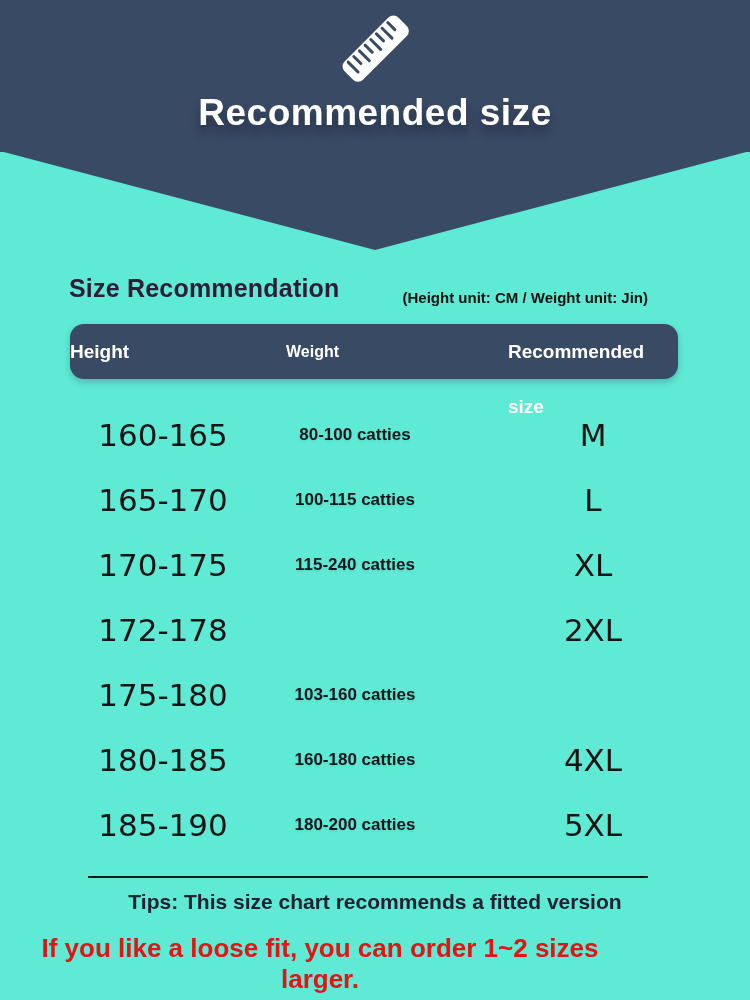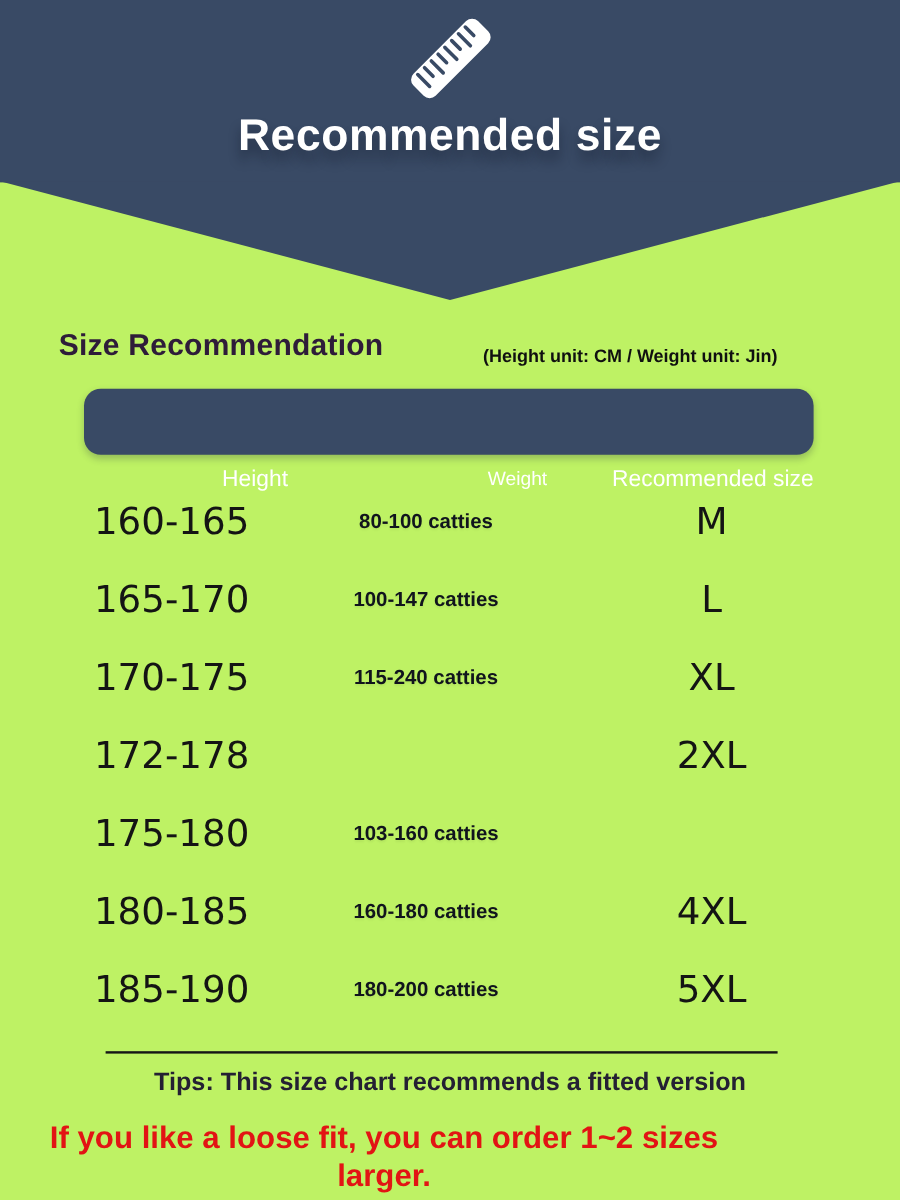--- a/index.html
+++ b/index.html
@@ -1,68 +1,68 @@
 <!DOCTYPE html>
 <html><head>
 <meta charset="utf-8">
 <style>
   * { margin:0; padding:0; box-sizing:border-box; }
   html,body { background:#ffffff; }
   .page {
     position:relative; width:750px; height:1000px; margin:0 auto;
-    background:#bef264; overflow:hidden;
+    background:#5eead4; overflow:hidden;
     font-family:"Liberation Sans","DejaVu Sans",sans-serif;
   }
 
   
   .banner {
     position:absolute; top:0; left:0; width:750px; height:152px;
     background:#394a65;
   }
   .banner-v { position:absolute; top:151px; left:0; display:block; }
   .ruler-wrap { position:absolute; top:2px; left:330px; width:90px; height:92px; }
   .banner-title {
     position:absolute; top:92px; left:0; width:750px; text-align:center;
     color:#ffffff; font-size:37px; font-weight:700; letter-spacing:.5px;
     text-shadow:0 8px 10px rgba(10,16,30,.38);
   }
 
   
   .heading {
-    position:absolute; top:274px; left:49px;
+    position:absolute; top:274px; left:69px;
     font-size:25px; font-weight:700; color:#2e1c39; letter-spacing:.2px;
   }
   .unit-note {
     position:absolute; top:289px; right:102px;
     font-size:15px; font-weight:700; color:#101010;
   }
 
   
   .thead {
     position:absolute; top:324px; left:70px; width:608px; height:55px;
     background:#394a65; border-radius:14px;
     box-shadow:0 3px 6px rgba(30,40,60,.25);
   }
   .th {
     position:absolute; top:0; height:55px; line-height:55px;
-    text-align:right; color:#ffffff; font-weight:400;margin-top:48px;
+    text-align:left; color:#ffffff; font-weight:700;
   }
   .th.c1 { left:0px;   width:170px; font-size:19px; }
   .th.c2 { left:216px; width:170px; font-size:16px; }
   .th.c3 { left:438px; width:170px; font-size:19px; }
 
   
   .rows { position:absolute; top:402px; left:0; width:750px; }
   .row  { position:relative; height:65px; }
   .cell {
     position:absolute; top:0; height:65px;
     display:flex; align-items:center; justify-content:center;
     color:#141414;
   }
-  .cell.h { left:58px;  width:170px; font-size:31px; font-family:"DejaVu Sans",sans-serif; }
+  .cell.h { left:78px;  width:170px; font-size:31px; font-family:"DejaVu Sans",sans-serif; }
   .cell.w { left:270px; width:170px; font-size:17px; font-weight:700; color:#10141d;
             text-shadow:0 2px 2px rgba(0,0,0,.06); }
   .cell.s { left:508px; width:170px; font-size:31px; font-family:"DejaVu Sans",sans-serif; }
 
   
   .divider { position:absolute; top:876px; left:88px; width:560px; height:2px; background:#161616; }
   .tips {
     position:absolute; top:890px; left:0; width:750px; text-align:center;
     font-size:21px; font-weight:700; color:#242033;
   }
@@ -110,21 +110,21 @@
   </div>
 
   <div class="rows">
     <div class="row">
       <div class="cell h">160-165</div>
       <div class="cell w">80-100 catties</div>
       <div class="cell s">M</div>
     </div>
     <div class="row">
       <div class="cell h">165-170</div>
-      <div class="cell w">100-147 catties</div>
+      <div class="cell w">100-115 catties</div>
       <div class="cell s">L</div>
     </div>
     <div class="row">
       <div class="cell h">170-175</div>
       <div class="cell w">115-240 catties</div>
       <div class="cell s">XL</div>
     </div>
     <div class="row">
       <div class="cell h">172-178</div>
       <div class="cell s">2XL</div>

